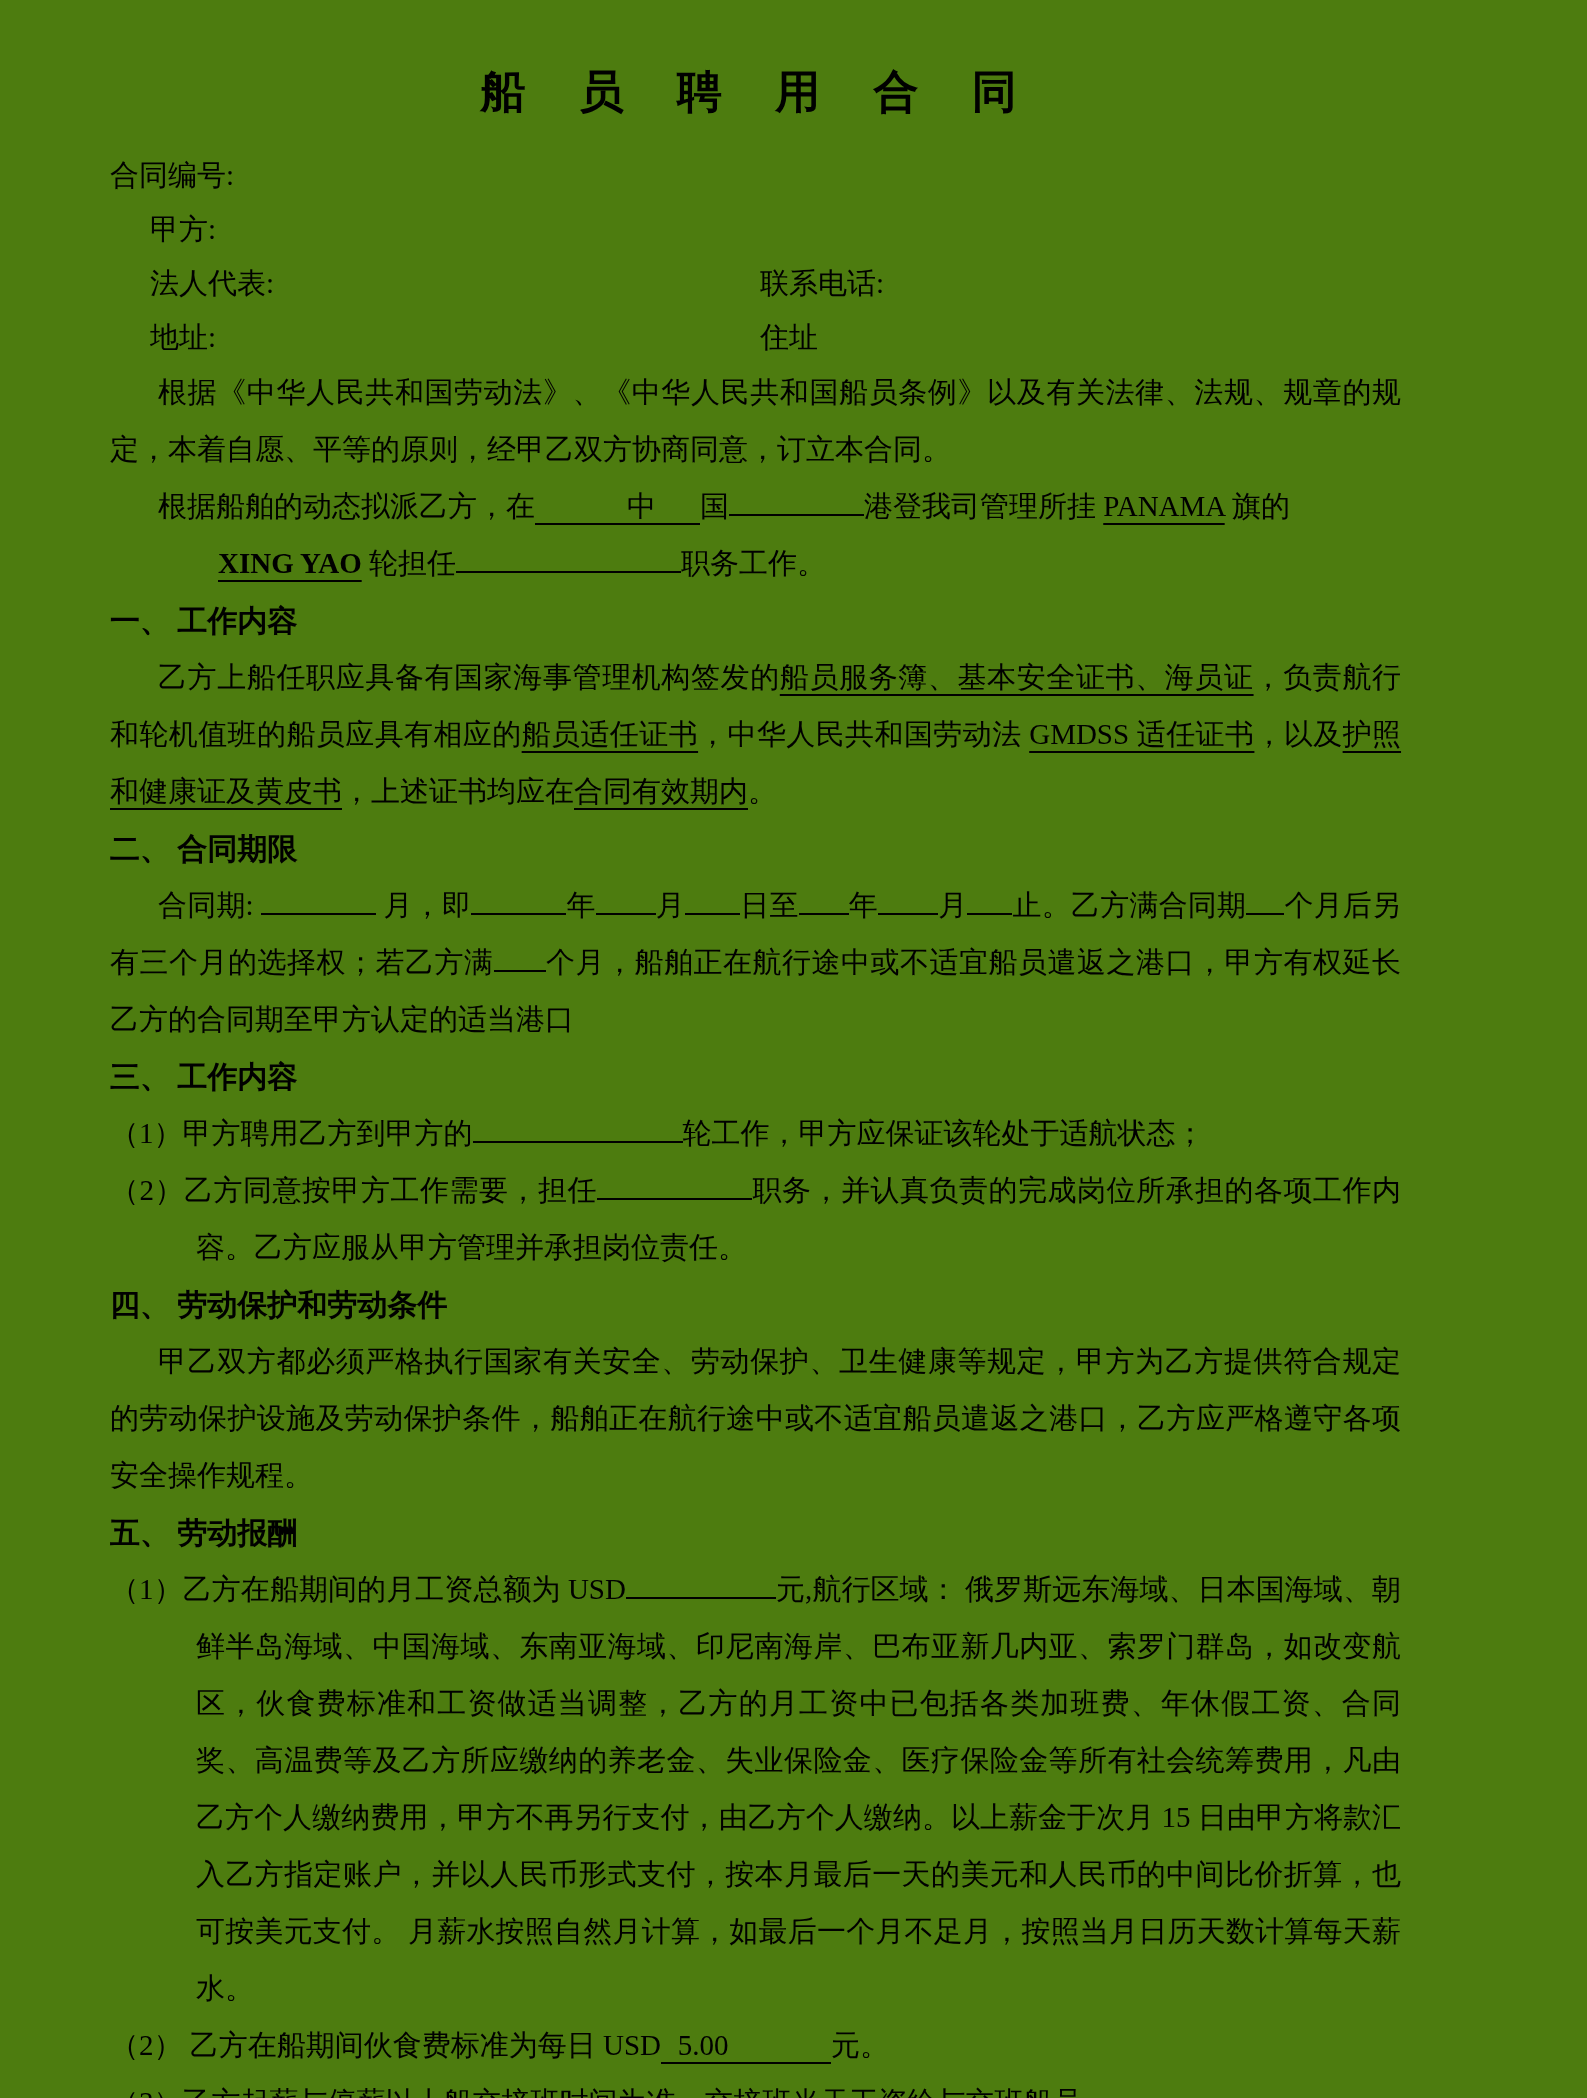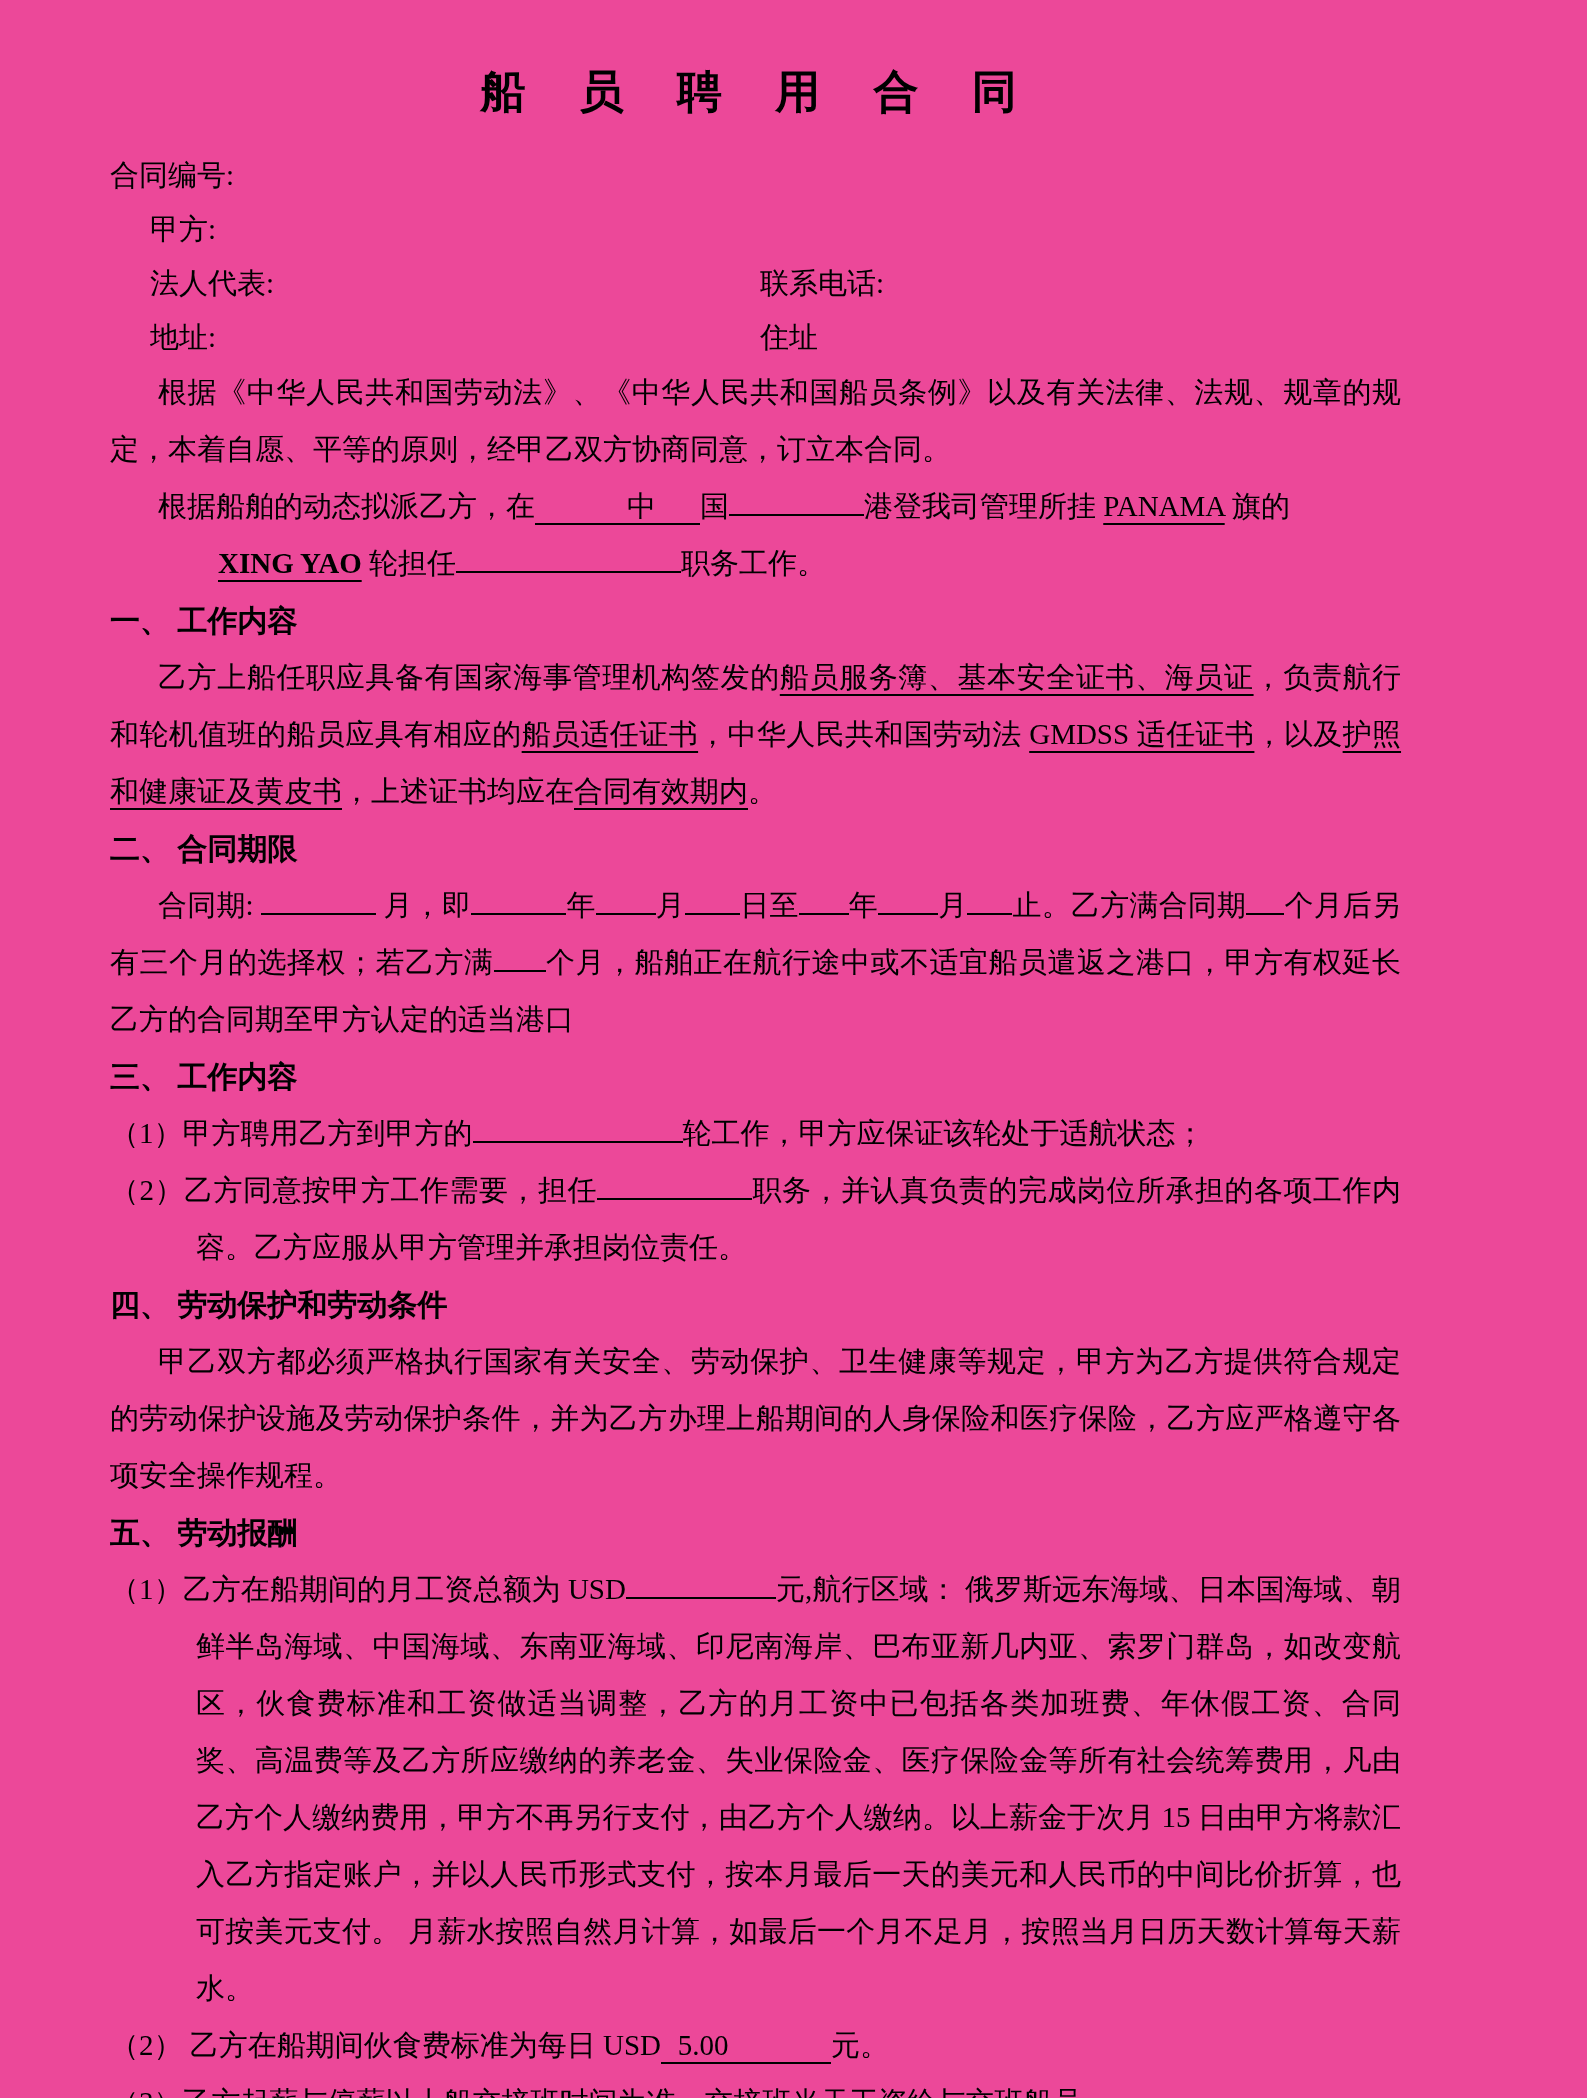--- a/index.html
+++ b/index.html
@@ -5,21 +5,21 @@
   html,body{margin:0;padding:0;background:#ffffff;}
   body{
     width:1587px;height:2098px;overflow:hidden;
     font-family:"Liberation Serif","DejaVu Serif",serif;
     color:#000;
   }
   .page{
     box-sizing:border-box;
     width:1587px;height:2098px;
     padding:48px 186px 0 110px;
-    background:#ec4899;
+    background:#4d7c0f;
   }
   .title{
     font-size:45px;font-weight:bold;text-align:center;
     letter-spacing:14px;word-spacing:14px;
     margin:14px 0 26px 0;line-height:60px;
   }
   .line{font-size:29px;line-height:54px;}
   .row{display:flex;}
   .row .cell-l{width:610px;margin-left:40px;}
   .row .cell-r{flex:1;}
@@ -78,20 +78,20 @@
   <p class="para indent"><span>乙方上船任职应具备有国家海事管理机构签发的</span><span class="u">船员服务簿、基本安全证书、海员证</span><span>，负责航行和轮机值班的船员应具有相应的</span><span class="u">船员适任证书</span><span>，中华人民共和国劳动法 </span><span class="u">GMDSS 适任证书</span><span>，以及</span><span class="u">护照和健康证及黄皮书</span><span>，上述证书均应在</span><span class="u">合同有效期内</span><span>。</span></p>
 
   <h2 class="heading">二、 合同期限</h2>
   <p class="para indent"><span>合同期: </span><span class="blank" style="min-width: 115px;"></span><span> 月，即</span><span class="blank" style="min-width: 95px;"></span><span>年</span><span class="blank" style="min-width: 60px;"></span><span>月</span><span class="blank" style="min-width: 55px;"></span><span>日至</span><span class="blank" style="min-width: 50px;"></span><span>年</span><span class="blank" style="min-width: 60px;"></span><span>月</span><span class="blank" style="min-width: 45px;"></span><span>止。乙方满合同期</span><span class="blank" style="min-width: 38px;"></span><span>个月后另有三个月的选择权；若乙方满</span><span class="blank" style="min-width: 52px;"></span><span>个月，船舶正在航行途中或不适宜船员遣返之港口，甲方有权延长乙方的合同期至甲方认定的适当港口</span></p>
 
   <h2 class="heading">三、 工作内容</h2>
   <p class="para hang86"><span>（1）甲方聘用乙方到甲方的</span><span class="blank" style="min-width: 210px;"></span><span>轮工作，甲方应保证该轮处于适航状态；</span></p>
   <p class="para hang86"><span>（2）乙方同意按甲方工作需要，担任</span><span class="blank" style="min-width: 155px;"></span><span>职务，并认真负责的完成岗位所承担的各项工作内容。乙方应服从甲方管理并承担岗位责任。</span></p>
 
   <h2 class="heading">四、 劳动保护和劳动条件</h2>
-  <p class="para indent">甲乙双方都必须严格执行国家有关安全、劳动保护、卫生健康等规定，甲方为乙方提供符合规定的劳动保护设施及劳动保护条件，并为乙方办理上船期间的人身保险和医疗保险，乙方应严格遵守各项安全操作规程。</p>
+  <p class="para indent">甲乙双方都必须严格执行国家有关安全、劳动保护、卫生健康等规定，甲方为乙方提供符合规定的劳动保护设施及劳动保护条件，船舶正在航行途中或不适宜船员遣返之港口，乙方应严格遵守各项安全操作规程。</p>
 
   <h2 class="heading">五、 劳动报酬</h2>
   <p class="para hang86"><span>（1）乙方在船期间的月工资总额为 USD</span><span class="blank" style="min-width: 150px;"></span><span>元,航行区域： 俄罗斯远东海域、日本国海域、朝鲜半岛海域、中国海域、东南亚海域、印尼南海岸、巴布亚新几内亚、索罗门群岛，如改变航区，伙食费标准和工资做适当调整，乙方的月工资中已包括各类加班费、年休假工资、合同奖、高温费等及乙方所应缴纳的养老金、失业保险金、医疗保险金等所有社会统筹费用，凡由乙方个人缴纳费用，甲方不再另行支付，由乙方个人缴纳。以上薪金于次月 15 日由甲方将款汇入乙方指定账户，并以人民币形式支付，按本月最后一天的美元和人民币的中间比价折算，也可按美元支付。 月薪水按照自然月计算，如最后一个月不足月，按照当月日历天数计算每天薪水。</span></p>
   <p class="para hang86"><span>（2） 乙方在船期间伙食费标准为每日 USD</span><span class="blank" style="min-width: 170px;">5.00</span><span>元。</span></p>
   <p class="para hang86">（3）乙方起薪与停薪以上船交接班时间为准，交接班当天工资给与交班船员。</p>
 
 </div>
 
 </body></html>

